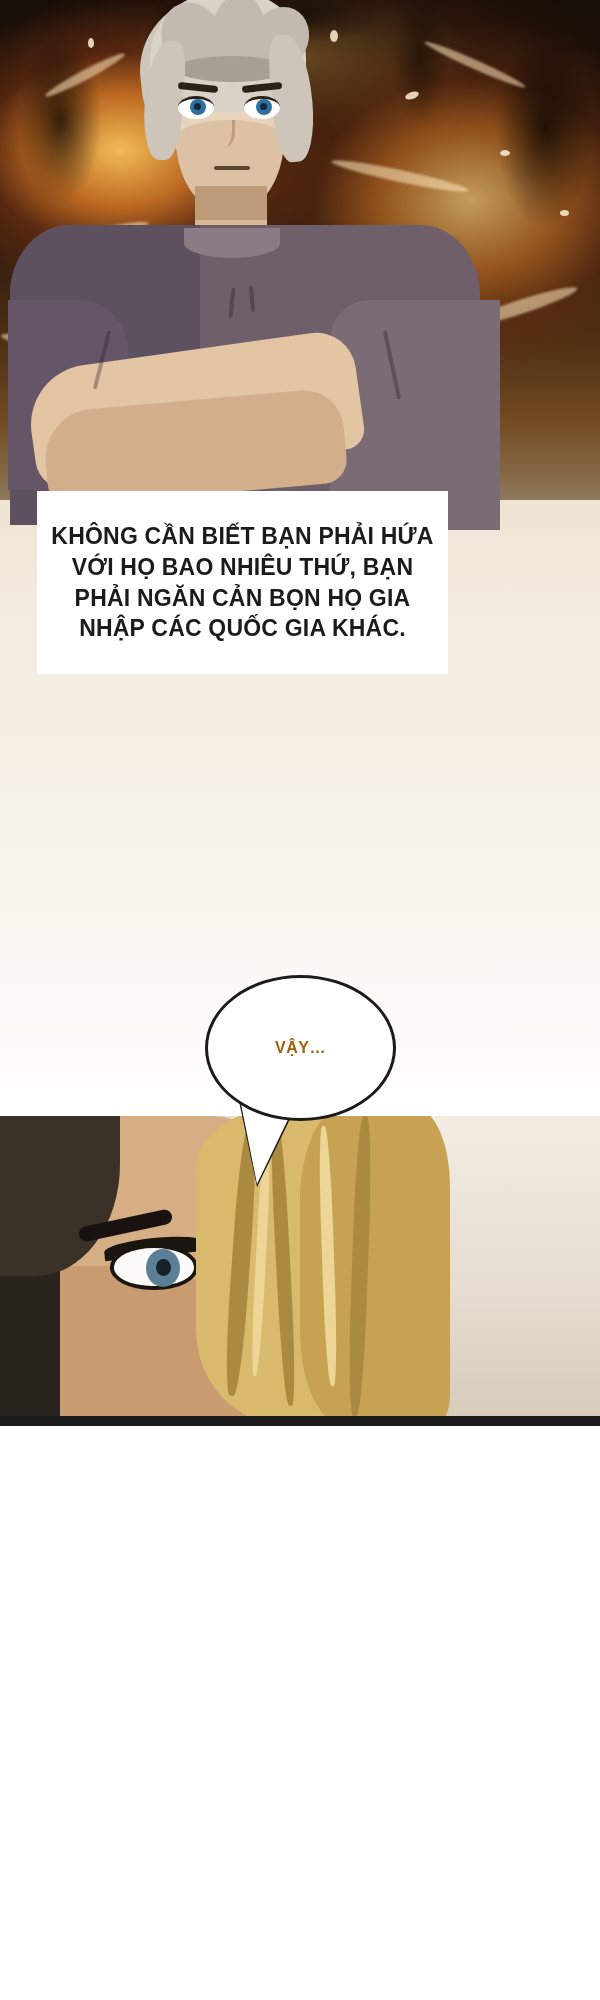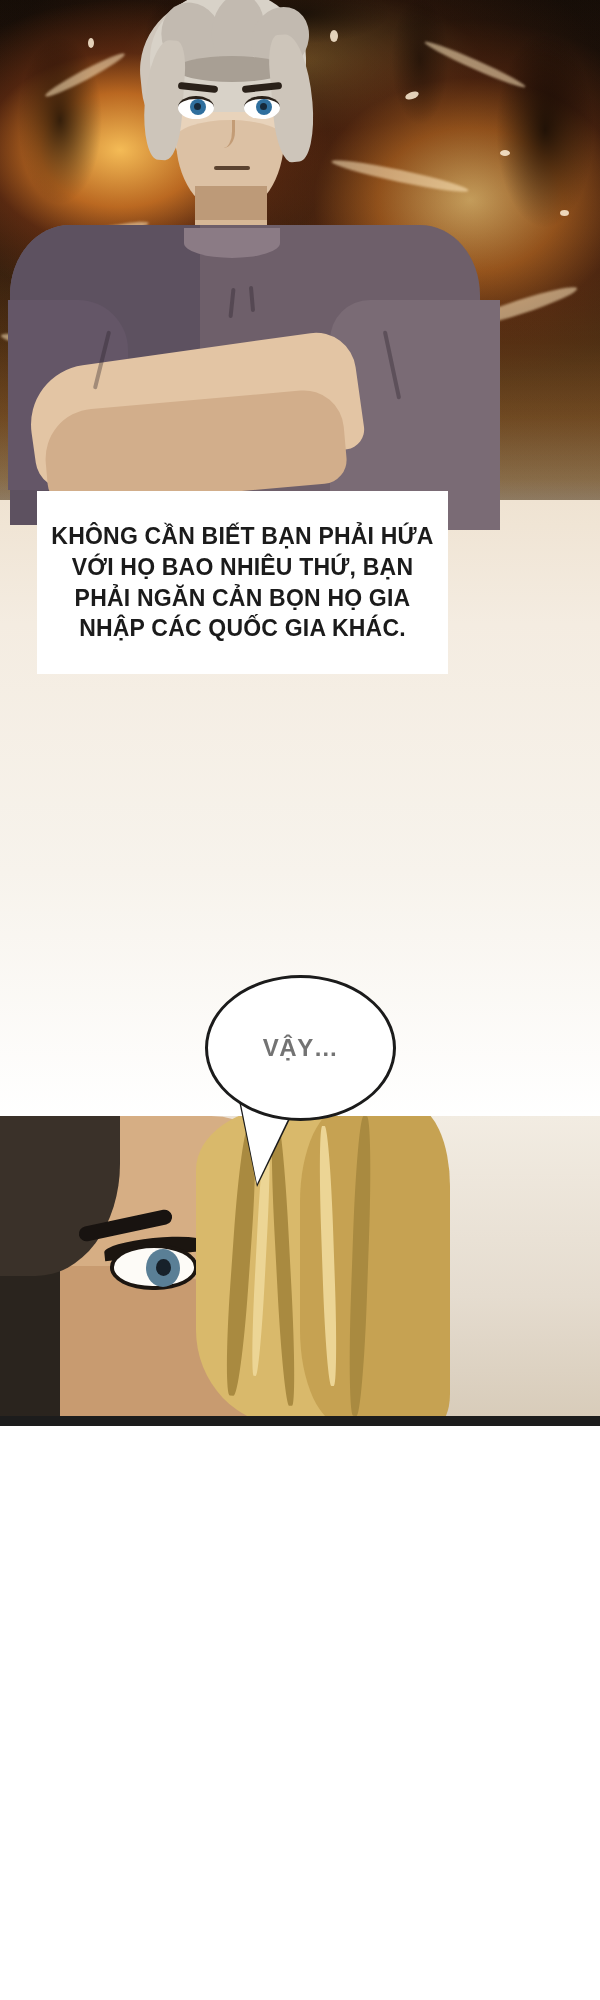--- a/index.html
+++ b/index.html
@@ -326,23 +326,23 @@
     height: 140px;
     background: #ffffff;
     border: 3px solid #1b1b1b;
     border-radius: 50%;
     display: flex;
     align-items: center;
     justify-content: center;
     z-index: 6;
   }
   .bubble-text {
-    font-size: 24px;
+    font-size: 16px;
     font-weight: 700;
-    color: #737373;
+    color: #a16207;
     letter-spacing: 0.5px;
   }
   .bubble-tail {
     position: absolute;
     left: 237px;
     top: 1084px;
     width: 0;
     height: 0;
     border-left: 20px solid transparent;
     border-right: 48px solid transparent;

